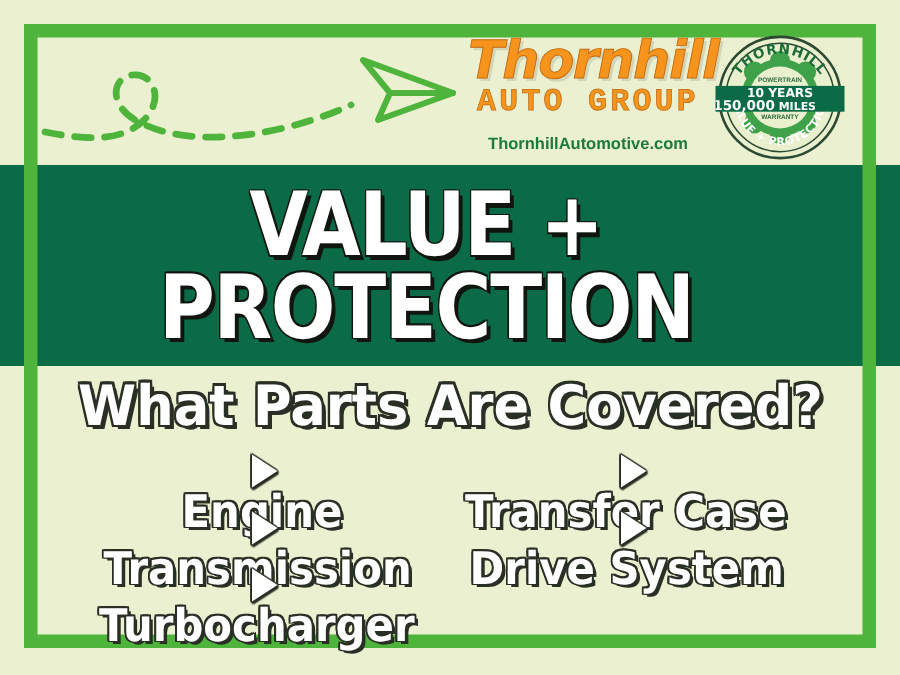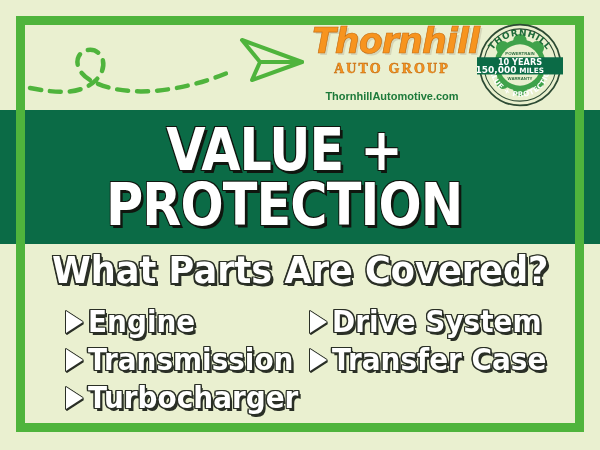--- a/index.html
+++ b/index.html
@@ -38,22 +38,22 @@
   .logo-word{
     font-family:"DejaVu Sans", sans-serif;
     font-weight:bold;font-style:italic;
     font-size:35px;line-height:35px;letter-spacing:-1px;
     color:#f7941e;
     -webkit-text-stroke:0.6px #c26a10;
     text-shadow:2px 2px 0 #d4d6b9;
     white-space:nowrap;
   }
   .logo-sub{
-    font-family:Liberation Serif, serif;
-    font-weight:bold;font-size:14px;line-height:17px;
+    font-family:Liberation Mono, monospace;
+    font-weight:bold;font-size:21px;line-height:17px;
     letter-spacing:2.2px;color:#f7941e;
     -webkit-text-stroke:0.5px #c26a10;
     white-space:nowrap;margin-top:1px;
   }
   .logo-url{
     font-family:"Liberation Sans", sans-serif;
     font-weight:bold;font-size:11px;line-height:14px;
     color:#1d7a3a;white-space:nowrap;margin-top:12px;
   }
 
@@ -100,21 +100,21 @@
   
   .lists{
     position:absolute;left:0;top:303px;width:600px;height:125px;
     z-index:5;
   }
   .col{position:absolute;top:0;}
   .col-left{left:66px;}
   .col-right{left:310px;}
   .part{
     display:flex;align-items:center;
-    height:38px;white-space:nowrap;
+    height:38px;white-space:nowrap;flex-direction:column;
   }
   .tri{
     width:0;height:0;
     border-top:11px solid transparent;
     border-bottom:11px solid transparent;
     border-left:17px solid #ffffff;
     margin-right:5px;
     filter:drop-shadow(1.5px 1.5px 0 #2a2f26) drop-shadow(-1px 0 0 #2a2f26) drop-shadow(0 -1px 0 #2a2f26) drop-shadow(0 1px 0 #2a2f26);
     flex:0 0 auto;
   }
@@ -205,24 +205,24 @@
         <span class="part-label">Transmission</span>
       </div>
       <div class="part">
         <span class="tri"></span>
         <span class="part-label">Turbocharger</span>
       </div>
     </div>
     <div class="col col-right">
       <div class="part">
         <span class="tri"></span>
+        <span class="part-label">Transfer Case</span>
+      </div>
+      <div class="part">
+        <span class="tri"></span>
         <span class="part-label">Drive System</span>
       </div>
-      <div class="part">
-        <span class="tri"></span>
-        <span class="part-label">Transfer Case</span>
-      </div>
     </div>
   </div>
 
   <div class="frame"></div>
 
 </div>
 
 </body></html>

